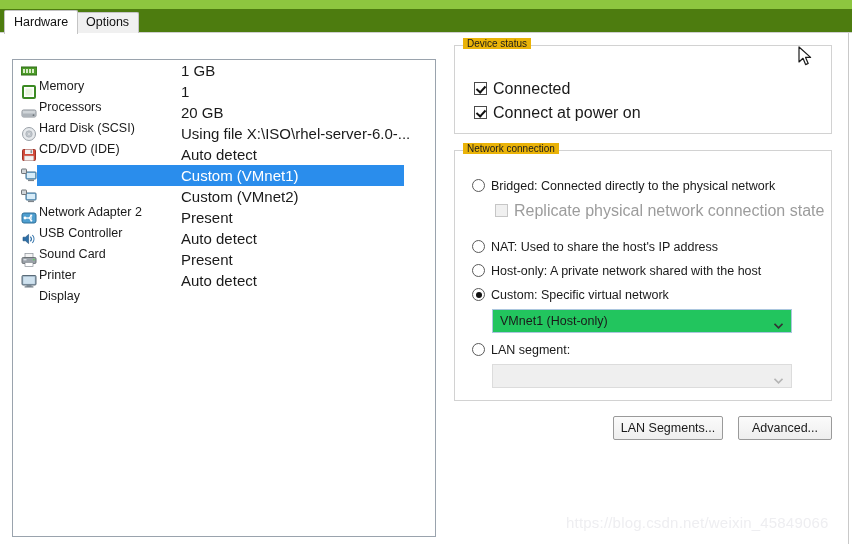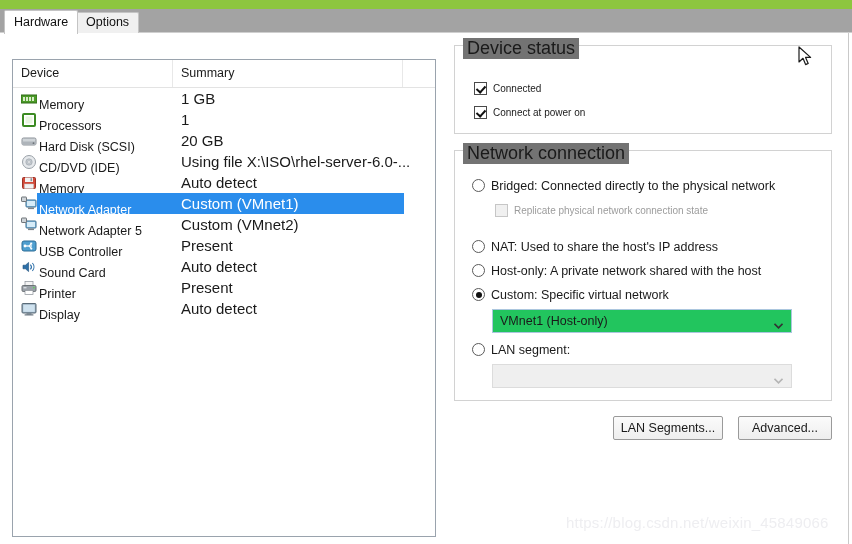--- a/index.html
+++ b/index.html
@@ -27,21 +27,21 @@
     background: #8dc63f;
   }
 
   
   #tab-strip {
     position: absolute;
     left: 0;
     top: 9px;
     width: 852px;
     height: 24px;
-    background: #a3a3a3;
+    background: #4d7c0f;
   }
   #tab-strip .tab-underline {
     position: absolute;
     left: 0;
     bottom: 0;
     width: 852px;
     height: 1px;
     background: #cfcfcf;
   }
   .tab {
@@ -113,21 +113,21 @@
   .device-row .dev-icon {
     position: absolute;
     left: 8px;
     top: 3px;
     width: 16px;
     height: 16px;
   }
   .device-row .dev-name {
     position: absolute;
     left: 26px;
-    top: 7px;
+    top: 16px;
     font-size: 12.5px;
     color: #1a1a1a;
   }
   .device-row .dev-summary {
     position: absolute;
     left: 168px;
     top: 0;
     font-size: 15px;
     color: #1a1a1a;
   }
@@ -157,23 +157,23 @@
   .groupbox {
     position: absolute;
     box-sizing: border-box;
     border: 1px solid #d2d2d2;
     background: transparent;
   }
   .groupbox > .gb-title {
     position: absolute;
     top: -8px;
     left: 8px;
-    background: #737373;
+    background: #eab308;
     padding: 0 4px;
-    font-size: 18px;
+    font-size: 10px;
     color: #1a1a1a;
     white-space: nowrap;
   }
 
   #gb-device-status {
     left: 0;
     top: 0;
     width: 378px;
     height: 89px;
   }
@@ -214,21 +214,21 @@
     transform: rotate(42deg);
   }
   .chk-box.disabled {
     border-color: #c6c6c6;
     background: #f0f0f0;
   }
   .chk-label {
     position: absolute;
     left: 19px;
     top: 0;
-    font-size: 10px;
+    font-size: 16px;
     color: #1a1a1a;
   }
   .chk-label.disabled { color: #9c9c9c; }
 
   
   .radio-row {
     position: absolute;
     height: 18px;
     line-height: 18px;
     white-space: nowrap;
@@ -345,29 +345,20 @@
   <div class="tab active" id="tab-hardware">
     <span>Hardware</span>
   </div>
   <div class="tab" id="tab-options">
     <span>Options</span>
   </div>
 </div>
 
 <div id="device-list-box">
 
-  <div id="list-header">
-    <div class="col divider" id="col-device">
-      <span>Device</span>
-    </div>
-    <div class="col divider" id="col-summary">
-      <span>Summary</span>
-    </div>
-    <div class="col" id="col-extra"></div>
-  </div>
 
   <div class="device-row">
     <span class="dev-icon">
       <svg width="16" height="16" viewBox="0 0 16 16">
         <rect x="0" y="4" width="16" height="8" fill="#4c9b28"></rect>
         <rect x="0" y="4" width="16" height="8" fill="none" stroke="#2f6b17"></rect>
         <rect x="2" y="6" width="2" height="4" fill="#d8ecc8"></rect>
         <rect x="5" y="6" width="2" height="4" fill="#d8ecc8"></rect>
         <rect x="8" y="6" width="2" height="4" fill="#d8ecc8"></rect>
         <rect x="11" y="6" width="2" height="4" fill="#d8ecc8"></rect>
@@ -441,21 +432,21 @@
 
   <div class="device-row">
     <span class="dev-icon">
       <svg width="16" height="16" viewBox="0 0 16 16">
         <rect x="5" y="4" width="10" height="7" rx="0.8" fill="#8fc6ea" stroke="#3a6b8c"></rect>
         <rect x="6" y="5" width="8" height="5" fill="#d7ecf8"></rect>
         <rect x="0.5" y="1" width="5" height="4.5" rx="0.6" fill="#cfd4d8" stroke="#6f7479"></rect>
         <rect x="7" y="11.5" width="6" height="1.6" fill="#7d848a"></rect>
       </svg>
     </span>
-    <span class="dev-name">Network Adapter 5</span>
+    <span class="dev-name">Network Adapter 2</span>
     <span class="dev-summary">Custom (VMnet2)</span>
   </div>
 
   <div class="device-row">
     <span class="dev-icon">
       <svg width="16" height="16" viewBox="0 0 16 16">
         <rect x="1" y="3" width="14" height="10" rx="2" fill="#4f9fd0" stroke="#2c6d97"></rect>
         <path d="M4 8h7" stroke="#ffffff" stroke-width="1.3"></path>
         <circle cx="4" cy="8" r="1.4" fill="#ffffff"></circle>
         <path d="M8 8l2-2.2M10 10.2L8 8" stroke="#ffffff" stroke-width="1.1" fill="none"></path>

